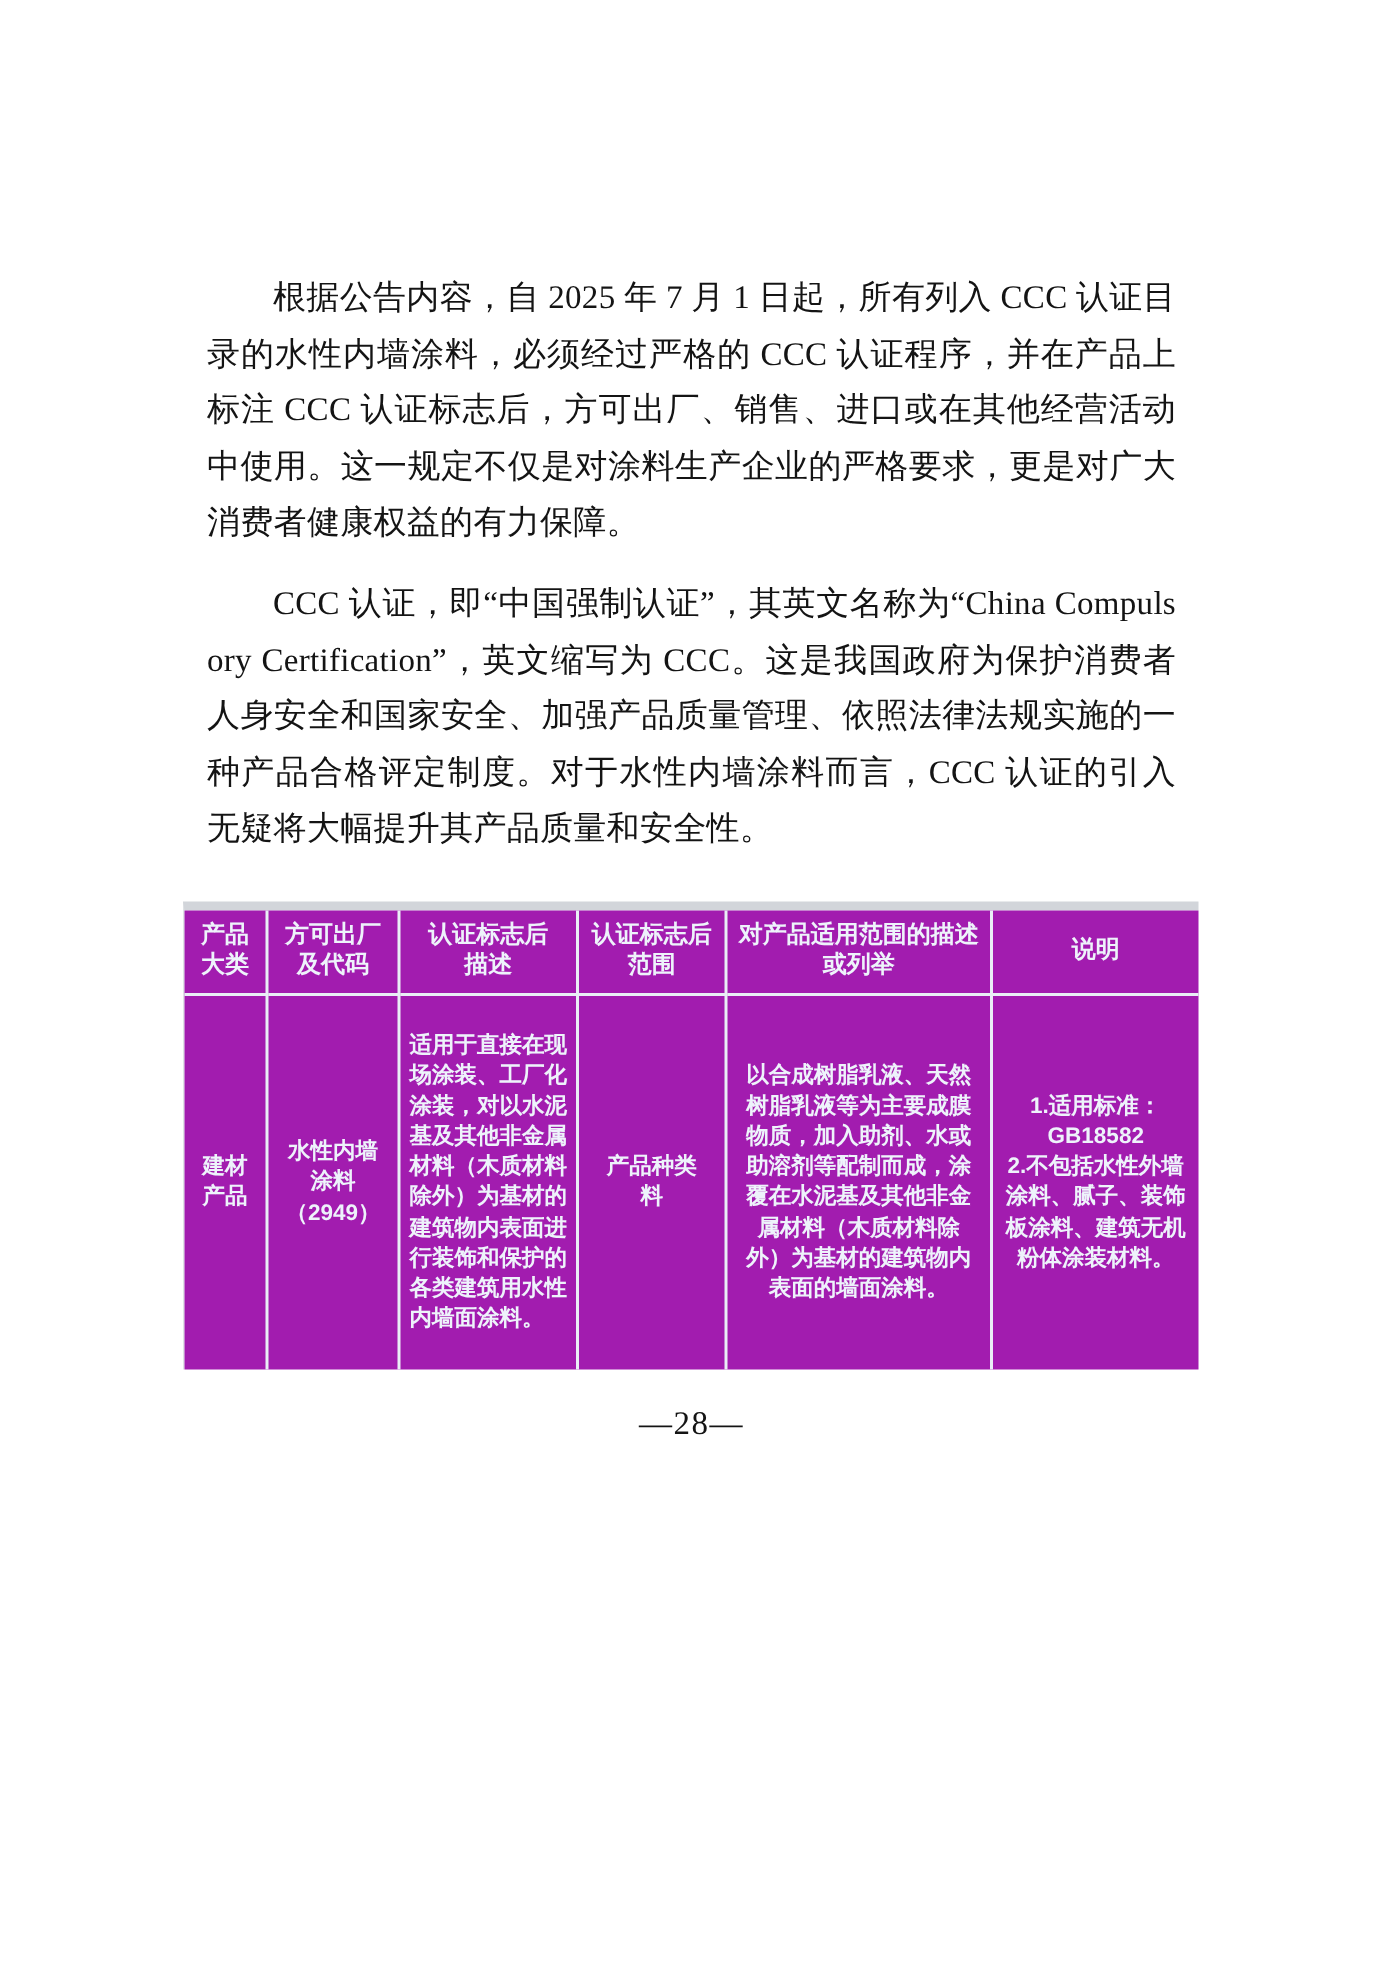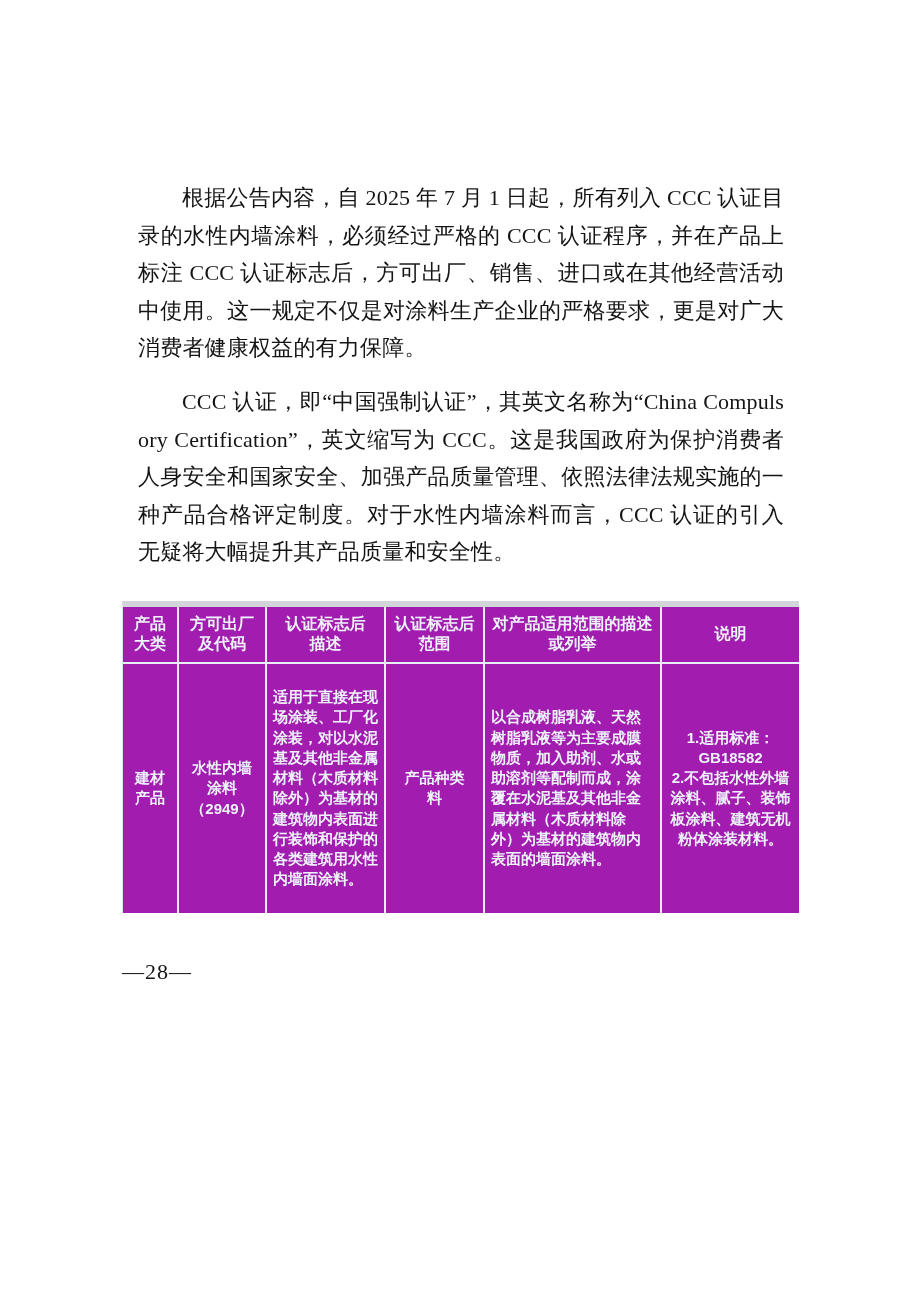--- a/index.html
+++ b/index.html
@@ -61,24 +61,25 @@
     padding: 2px 2px;
   }
   table.scope td {
     font-size: 15px;
     font-weight: 600;
     line-height: 1.35;
     padding: 4px 6px;
   }
   td.c-center { text-align: center; white-space: pre-line; }
   td.c-just   { text-align: justify; padding: 4px 7px; }
-  td.c-mid    { text-align: left; padding: 4px 8px; }
+  td.c-mid    { text-align: center; padding: 4px 8px; }
   td.c-notes  { text-align: center; white-space: pre-line; font-weight: 700; padding: 4px 8px; }
   .page-number {
-    margin-top: 46px;
+    margin-top: 23px;
+    text-align: center;
     font-size: 22px;
     letter-spacing: 1px;
   }
 </style>
 </head>
 <body>
 
 <div class="page">
 
   <div class="body-text">

